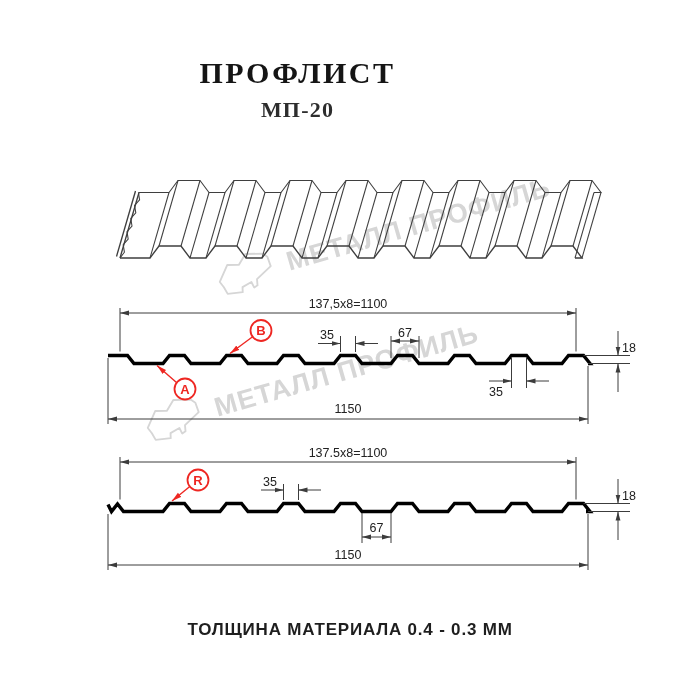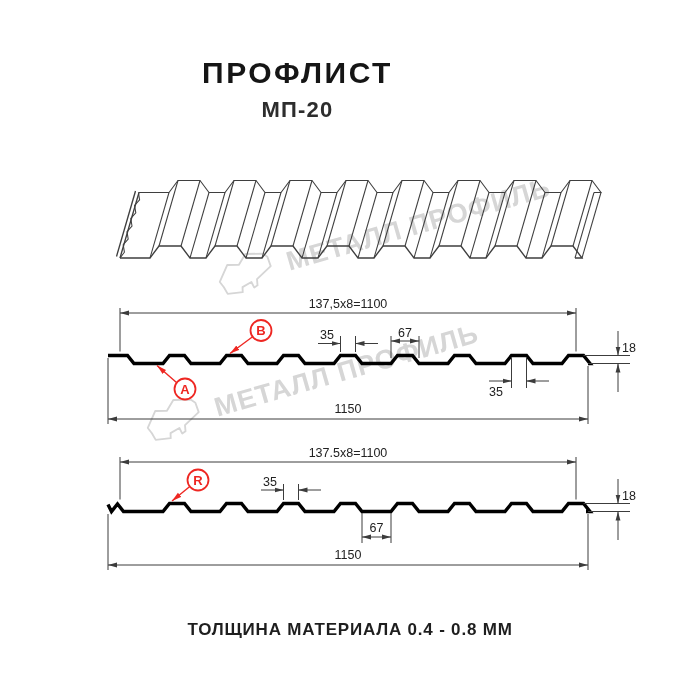--- a/index.html
+++ b/index.html
@@ -1,18 +1,18 @@
 <!DOCTYPE html>
 <html><head>
 <meta charset="utf-8">
 <style>
   html,body{margin:0;padding:0;background:#fff;}
   .page{position:relative;width:700px;height:700px;background:#fff;overflow:hidden;
         font-family:"Liberation Sans",sans-serif;}
-  .title-block{position:absolute;left:0;top:58px;width:595px;text-align:center;z-index:3;}
+  .title-block{position:absolute;left:0;top:58px;width:595px;text-align:center;z-index:3;font-family:Liberation Serif, serif;}
   .title{margin:0;font-size:30px;font-weight:800;letter-spacing:2.5px;color:#151515;line-height:1;}
   .model{margin-top:9px;font-size:22px;font-weight:600;letter-spacing:1.2px;color:#2d2d2d;}
   .footer-note{position:absolute;left:0;top:620px;width:700px;text-align:center;z-index:3;
         font-size:17px;font-weight:600;letter-spacing:0.8px;color:#1e1e1e;}
   .wm{position:absolute;display:flex;align-items:center;gap:10px;
       transform:rotate(-16deg);transform-origin:0 50%;
       color:var(--wm,#d6d6d6);font-weight:700;font-size:27px;letter-spacing:1px;
       white-space:nowrap;z-index:1;}
   #wm1{left:218px;top:260px;}
   #wm2{left:146px;top:406px;}
@@ -174,14 +174,14 @@
       <circle class="red-circ" cx="185" cy="389" r="10.5"></circle>
       <text class="red-txt" x="185" y="393.5">A</text>
     </g>
     <g>
       <line class="red-line" x1="189.8" y1="486.5" x2="172" y2="501" marker-end="url(#ar)"></line>
       <circle class="red-circ" cx="198" cy="480" r="10.5"></circle>
       <text class="red-txt" x="198" y="484.5">R</text>
     </g>
   </svg>
 
-  <div class="footer-note">ТОЛЩИНА МАТЕРИАЛА 0.4 - 0.8 ММ</div>
+  <div class="footer-note">ТОЛЩИНА МАТЕРИАЛА 0.4 - 0.3 ММ</div>
 </div>
 
 </body></html>

